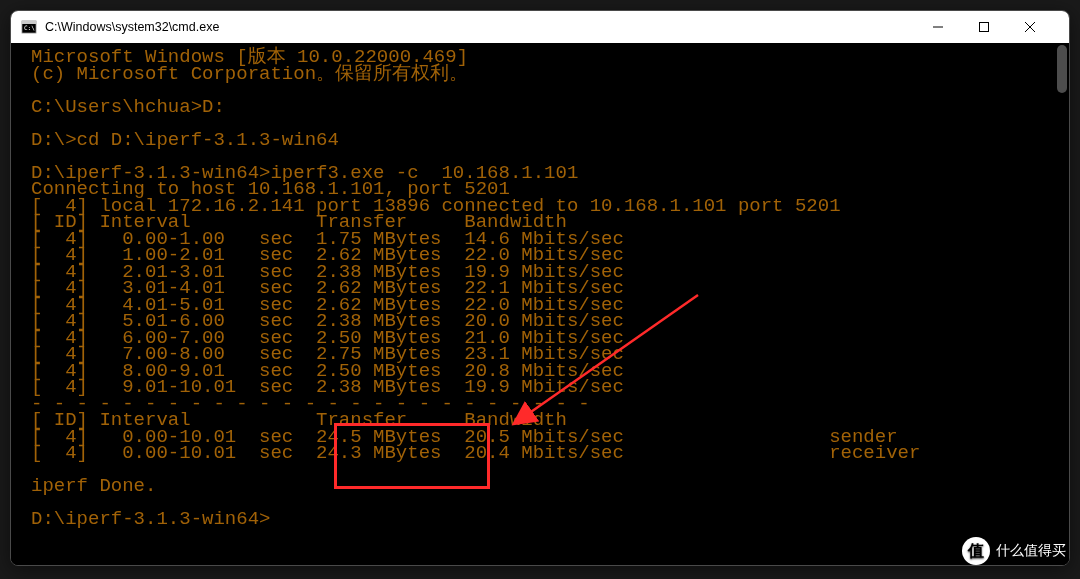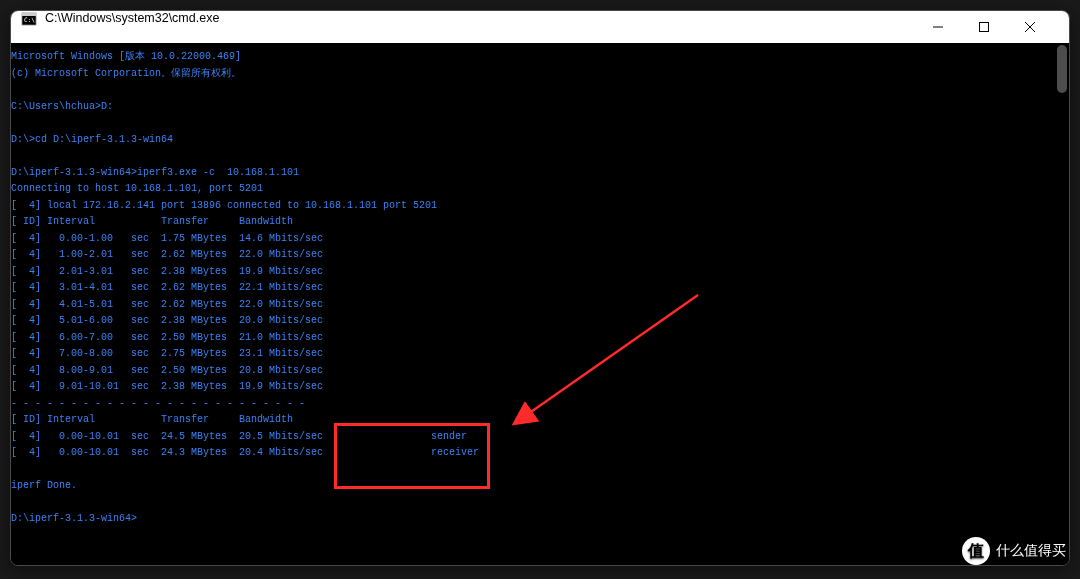--- a/index.html
+++ b/index.html
@@ -20,20 +20,21 @@
       background: #000;
       border: 1px solid #4a4a4a;
       border-radius: 8px;
       overflow: hidden;
       box-shadow: 0 4px 20px rgba(0,0,0,0.5);
     }
     .titlebar {
       height: 32px;
       background: #ffffff;
       display: flex;
+      align-items: center;
       padding: 0 16px 0 10px;
       position: relative;
     }
     .titlebar-icon {
       width: 16px;
       height: 16px;
       margin-right: 8px;
     }
     .titlebar-title {
       font-size: 12.5px;
@@ -54,25 +55,25 @@
       font-size: 10px;
       color: #000;
     }
     .terminal {
       position: absolute;
       top: 32px;
       left: 0;
       right: 0;
       bottom: 0;
       background: #000;
-      padding: 6px 0;
+      padding: 6px 20px;
       font-family: "Consolas", "Courier New", monospace;
-      font-size: 10px;
+      font-size: 19px;
       line-height: 16.5px;
-      color: #3b82f6;
+      color: #a16207;
       white-space: pre;
       overflow: hidden;
     }
     .scrollbar {
       position: absolute;
       top: 32px;
       right: 0;
       width: 14px;
       bottom: 0;
       background: #000;

